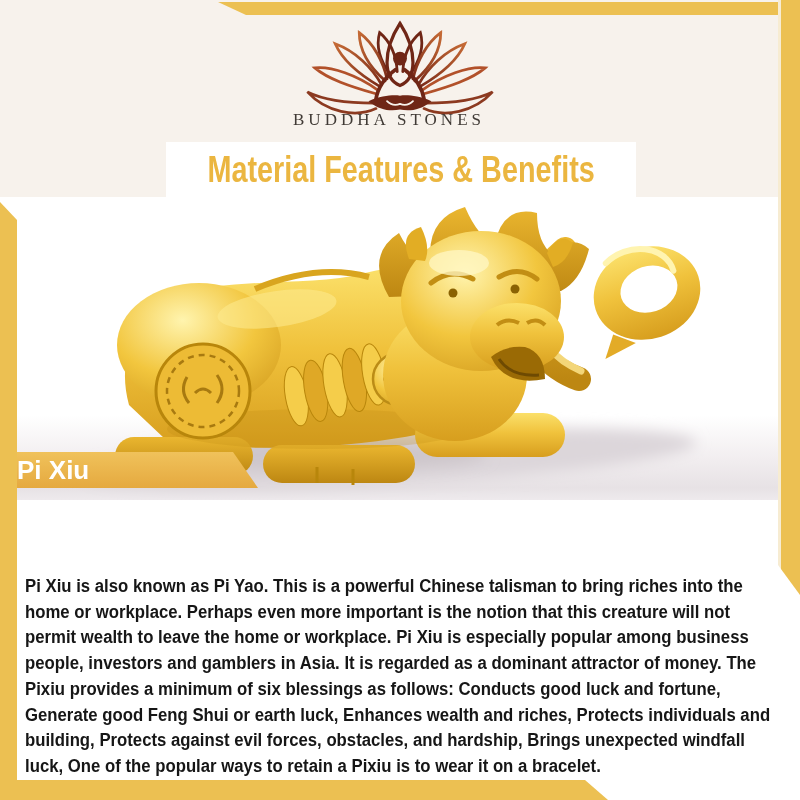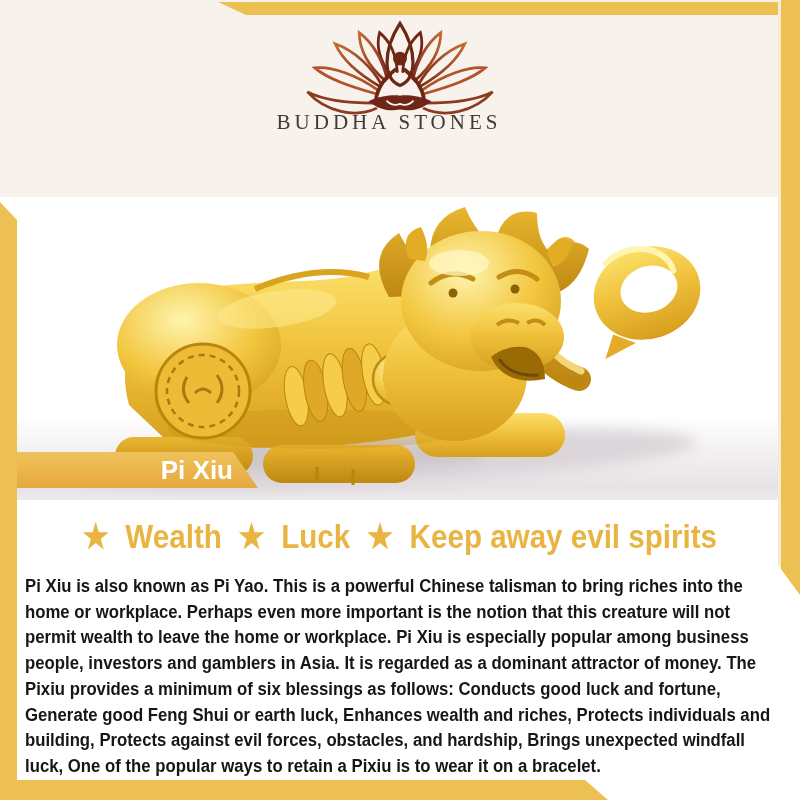--- a/index.html
+++ b/index.html
@@ -13,21 +13,21 @@
   
   .cream-panel{
     position:absolute;left:0;top:0;width:778px;height:197px;
     background:#f7f2ec;
   }
   .logo{position:absolute;left:300px;top:16px;width:200px;height:100px;}
   .brand-name{
     position:absolute;left:0;top:110px;width:778px;
     text-align:center;
     font-family:"Liberation Serif", serif;
-    font-size:21px;letter-spacing:4px;color:#403a35;
+    font-size:17px;letter-spacing:4px;color:#403a35;
   }
   
   .gold{position:absolute;background:#ecc052;}
   .gold-top{left:218px;top:2px;width:582px;height:13px;
     clip-path:polygon(0 0,100% 0,100% 100%,28px 100%);}
   .gold-right{left:778px;top:0;width:22px;height:595px;
     background:linear-gradient(90deg,#f7ecd2 0 3px,#ecc052 3px);
     clip-path:polygon(0 0,100% 0,100% 100%,0 565px);}
   .gold-left{left:0;top:202px;width:17px;height:598px;
     clip-path:polygon(0 0,100% 18px,100% 100%,0 100%);}
@@ -51,21 +51,21 @@
     background:linear-gradient(180deg,#ffffff 0%,#ffffff 72%,#f2eef0 86%,#e7e2e5 96%,#eeeaed 100%);
   }
   .pendant{position:absolute;left:0;top:0;}
   
   .product-band{
     position:absolute;left:17px;top:452px;width:241px;height:36px;
     background:linear-gradient(180deg,#f0c25b,#e5a93f);
     clip-path:polygon(0 0,216px 0,100% 100%,0 100%);
   }
   .product-band span{
-    display:block;width:216px;text-align:right;
+    display:block;width:216px;text-align:left;
     line-height:36px;font-size:26px;font-weight:bold;color:#ffffff;
   }
   
   .benefits-heading{
     position:absolute;left:17px;top:516px;width:766px;
     text-align:center;
   }
   .benefits-heading span{
     display:inline-block;white-space:pre;
     font-size:34px;font-weight:bold;color:#e9b542;
@@ -112,20 +112,23 @@
       </g>
     </svg>
     <div class="brand-name">BUDDHA STONES</div>
   </div>
 
   <div class="gold gold-top"></div>
   <div class="gold gold-right"></div>
   <div class="gold gold-left"></div>
   <div class="gold gold-bottom"></div>
 
+  <div class="title-banner">
+    <span>Material Features &amp; Benefits</span>
+  </div>
 
   <div class="photo-area">
     <svg class="pendant" width="761" height="303" viewBox="0 0 761 303" aria-label="Gold Pi Xiu pendant with bail ring and coin medallion">
       <defs>
         <linearGradient id="gBody" x1="0" y1="0" x2="0" y2="1">
           <stop offset="0" stop-color="#fbe06a"></stop>
             <stop offset=".45" stop-color="#f0c23c"></stop>
             <stop offset="1" stop-color="#d79e1e"></stop>
         </linearGradient>
         <radialGradient id="gHead" cx=".4" cy=".3" r=".9">
@@ -195,23 +198,20 @@
       <path d="M482 162 q 12 18 40 16" stroke="#6e4a02" stroke-width="3" fill="none"></path>
       <ellipse cx="442" cy="66" rx="30" ry="13" fill="#fff7c4" opacity=".75"></ellipse>
       <ellipse cx="260" cy="112" rx="60" ry="18" fill="#fdeb8f" opacity=".55" transform="rotate(-8 260 112)"></ellipse>
     </svg>
   </div>
 
   <div class="product-band">
     <span>Pi Xiu</span>
   </div>
 
-  <div class="benefits-heading">
-    <span>★  Wealth  ★  Luck  ★  Keep away evil spirits</span>
-  </div>
 
   <div class="benefits-text">
     <div class="bline">Pi Xiu is also known as Pi Yao. This is a powerful Chinese talisman to bring riches into the</div>
     <div class="bline">home or workplace. Perhaps even more important is the notion that this creature will not</div>
     <div class="bline">permit wealth to leave the home or workplace. Pi Xiu is especially popular among business</div>
     <div class="bline">people, investors and gamblers in Asia. It is regarded as a dominant attractor of money. The</div>
     <div class="bline">Pixiu provides a minimum of six blessings as follows: Conducts good luck and fortune,</div>
     <div class="bline">Generate good Feng Shui or earth luck, Enhances wealth and riches, Protects individuals and</div>
     <div class="bline">building, Protects against evil forces, obstacles, and hardship, Brings unexpected windfall</div>
     <div class="bline">luck, One of the popular ways to retain a Pixiu is to wear it on a bracelet.</div>

